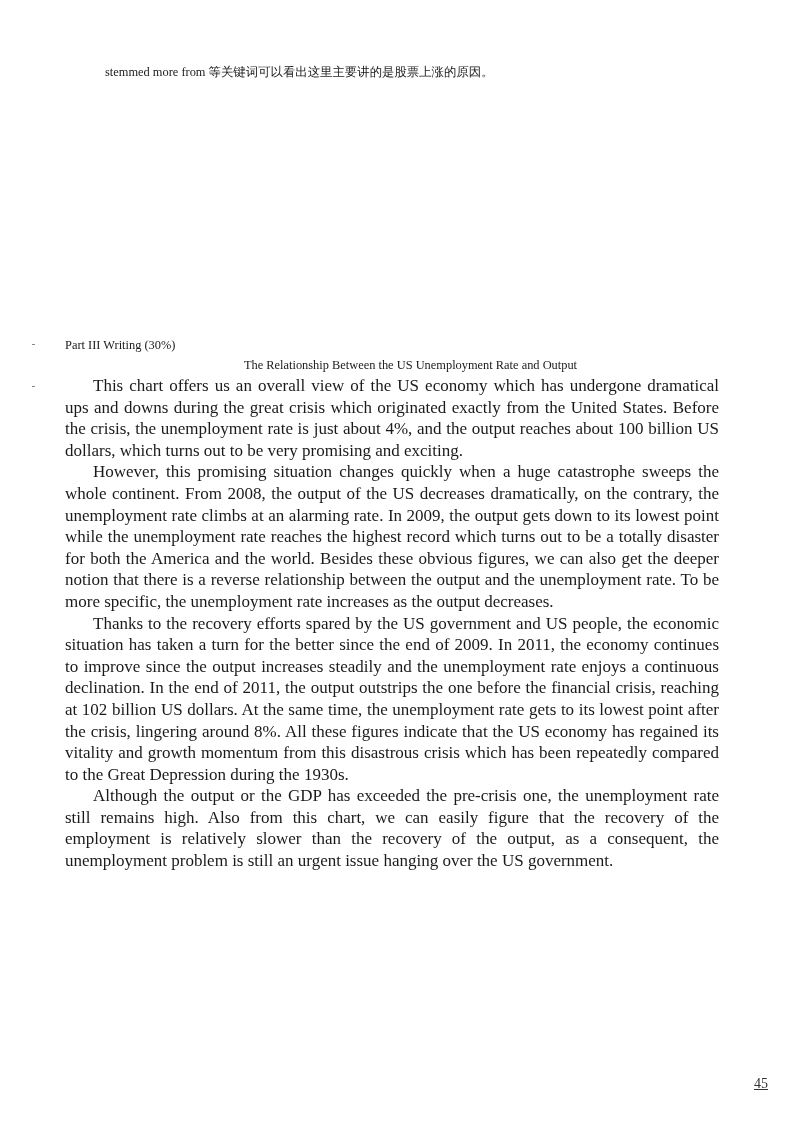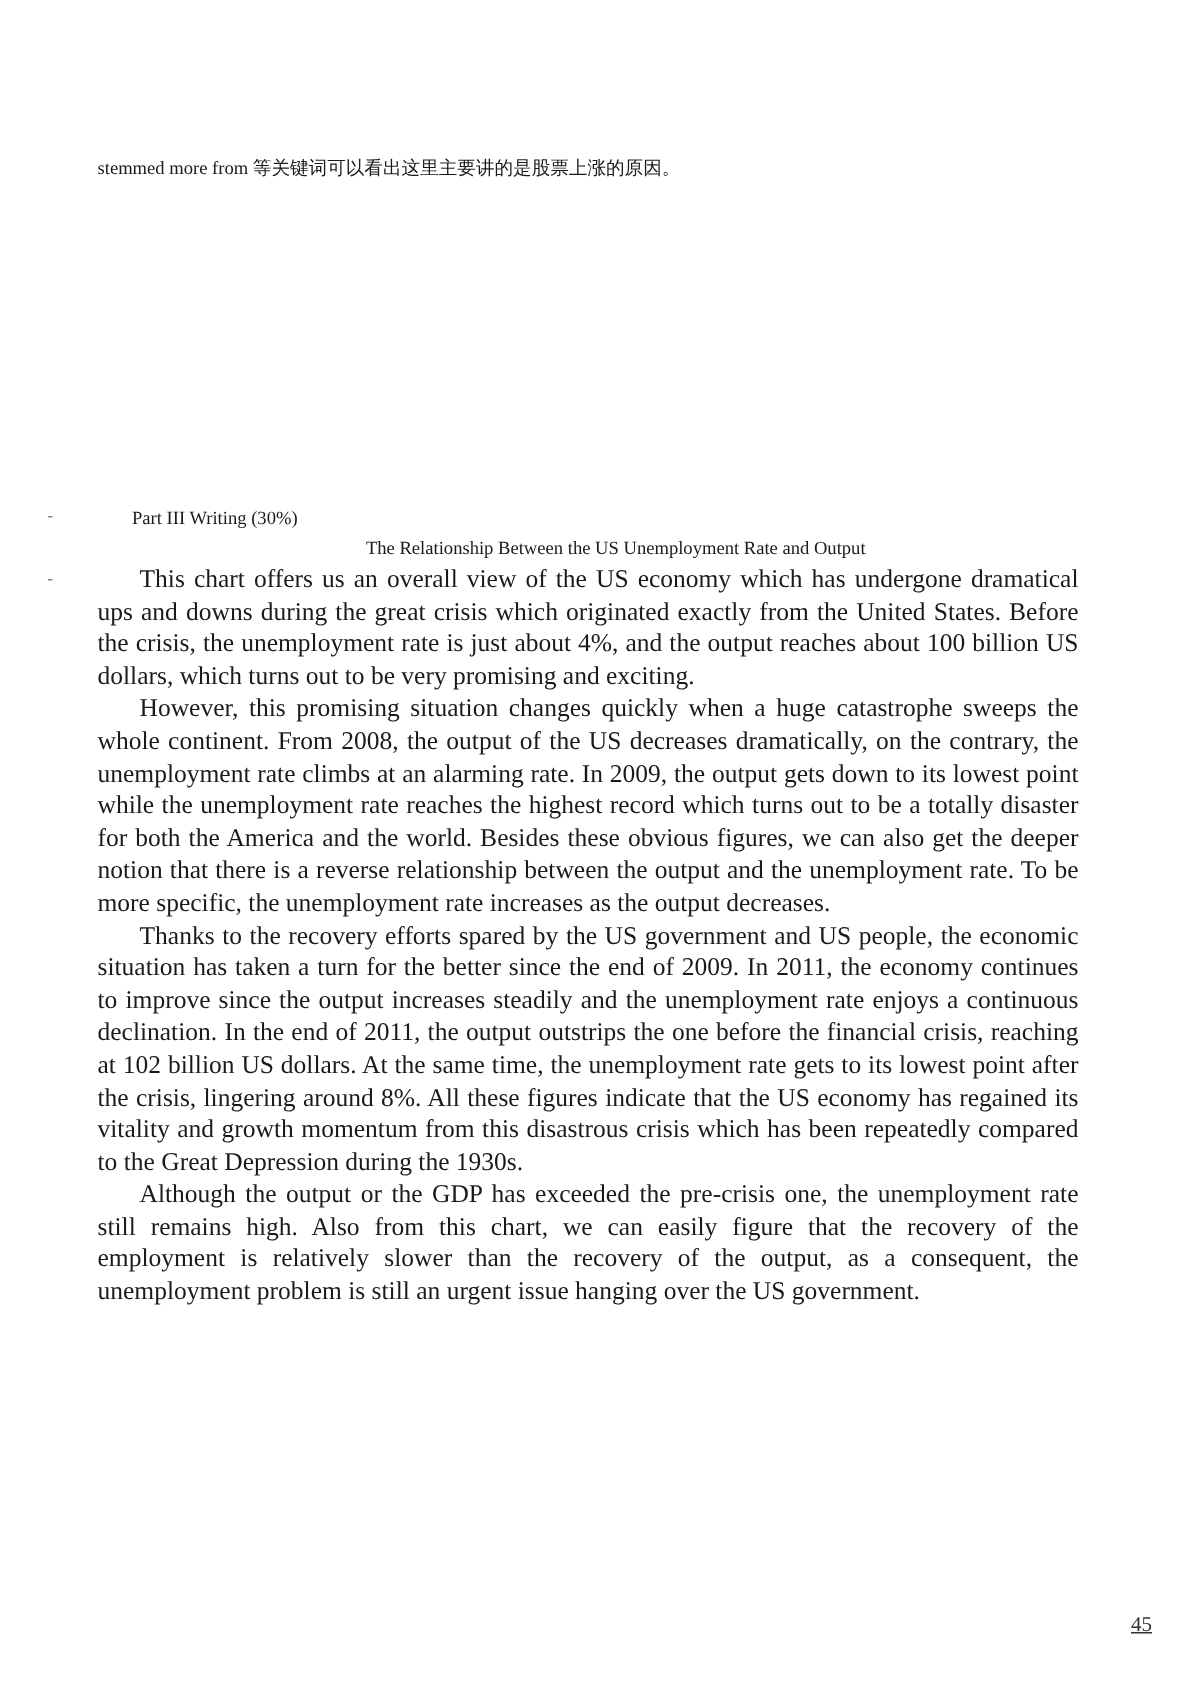--- a/index.html
+++ b/index.html
@@ -25,37 +25,35 @@
     position: absolute;
     left: 65px;
     top: 62px;
     width: 655px;
     font-size: 12.4px;
     line-height: 20.6px;
   }
   .answer {
     display: flex;
     text-align: justify;
-    flex-direction: column;
   }
   .answer .num {
     width: 40px;
     flex: 0 0 40px;
   }
   .answer .txt {
     flex: 1;
     text-align: justify;
   }
   .answer.cont .txt { padding-left: 0; }
   .part-heading {
     position: absolute;
     left: 65px;
     top: 338px;
     font-size: 12.4px;
-    margin-left: 23px;
   }
   .essay-title {
     position: absolute;
     left: 0;
     width: 793px;
     top: 358px;
     text-align: center;
     font-size: 12.4px;
     padding-left: 14px;
   }

